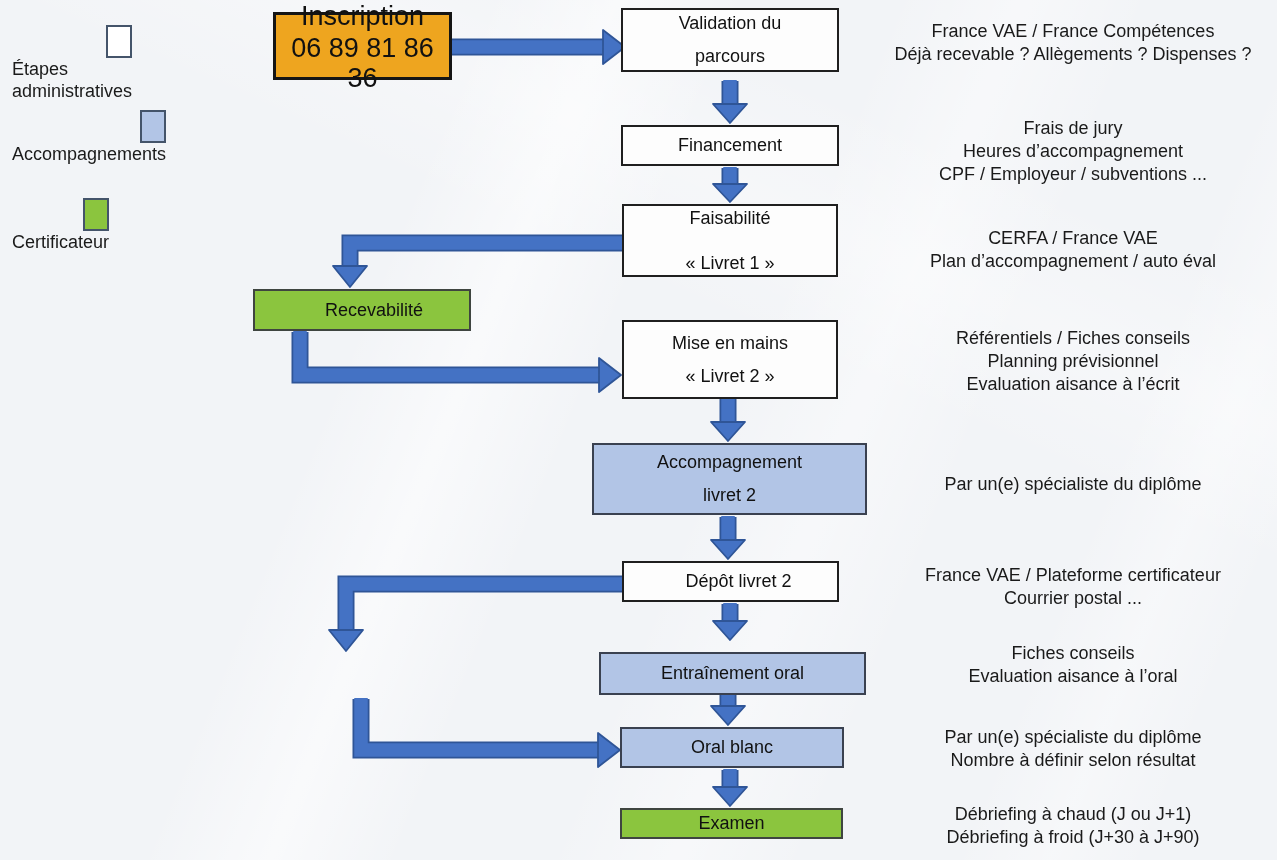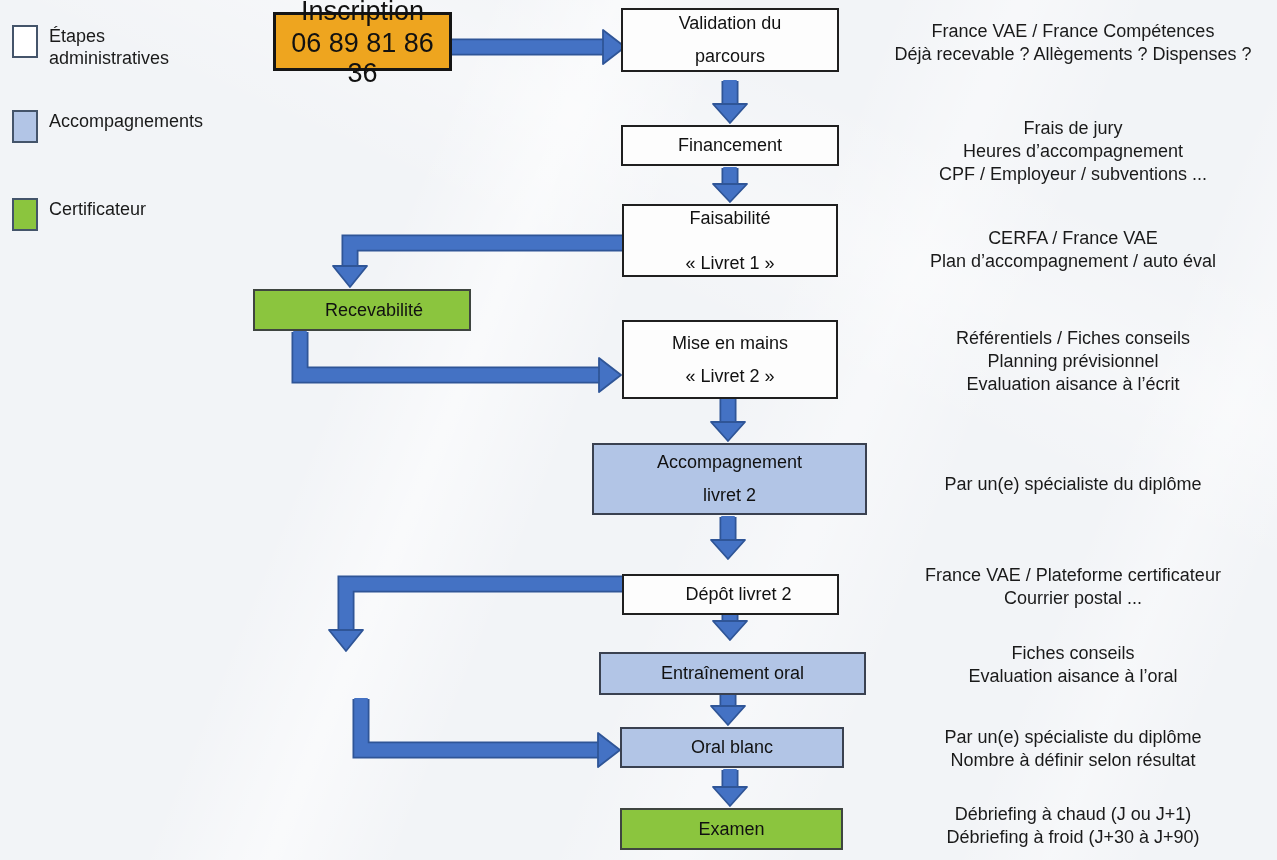--- a/index.html
+++ b/index.html
@@ -23,21 +23,21 @@
     display:flex;flex-direction:column;align-items:center;justify-content:center;
     text-align:center;font-size:18px;line-height:33px;color:#111;
   }
   .node.t-white{background:#fdfdfd;border:2px solid #1f1f1f;}
   .node.t-blue{background:#B2C5E6;border:2px solid #3a4150;}
   .node.t-green{background:#8BC53E;border:2px solid #3f4540;}
   .node.t-orange{background:#EEA51F;border:3px solid #151515;font-size:27px;}
   .node.t-orange div:nth-child(2){font-size:27px;line-height:30px;}
 
   .legend{position:absolute;left:0;top:0;z-index:2;}
-  .legend-row{position:absolute;display:flex;align-items:flex-start;gap:11px;}
+  .legend-row{position:absolute;display:flex;align-items:flex-end;flex-direction:column;}
   .swatch{width:26px;height:33px;flex:none;border:2px solid #44546A;box-sizing:border-box;}
   .sw-admin{background:#ffffff;}
   .sw-accomp{background:#B2C5E6;}
   .sw-certif{background:#8BC53E;}
   .legend-label{font-size:18px;line-height:22px;color:#1a1a1a;}
 
   .annot{
     position:absolute;left:863px;width:420px;z-index:2;
     text-align:center;font-size:18px;line-height:23px;color:#1a1a1a;
   }
@@ -137,21 +137,21 @@
         </div>
     </div>
     <div class="legend-row" style="left:12px;top:198px;">
       <span class="swatch sw-certif"></span>
       <div class="legend-label">
           <div>Certificateur</div>
         </div>
     </div>
   </div>
 
-  <div class="node t-orange" style="left:273px;top:12px;width:179px;height:59px;">
+  <div class="node t-orange" style="left:273px;top:12px;width:179px;height:68px;">
       <div>Inscription</div>
       <div>06 89 81 86 36</div>
     </div>
 
   <div class="node t-white" style="left:621px;top:8px;width:218px;height:64px;">
       <div>Validation du</div>
       <div>parcours</div>
     </div>
 
   <div class="node t-white" style="left:621px;top:125px;width:218px;height:41px;">
@@ -170,34 +170,34 @@
   <div class="node t-white" style="left:622px;top:320px;width:216px;height:79px;">
       <div>Mise en mains</div>
       <div>« Livret 2 »</div>
     </div>
 
   <div class="node t-blue" style="left:592px;top:443px;width:275px;height:72px;">
       <div>Accompagnement</div>
       <div>livret 2</div>
     </div>
 
-  <div class="node t-white" style="left:622px;top:574px;width:217px;height:41px;padding-left:16px;">
+  <div class="node t-white" style="left:622px;top:561px;width:217px;height:41px;padding-left:16px;">
       <div>Dépôt livret 2</div>
     </div>
 
 
   <div class="node t-blue" style="left:599px;top:642px;width:267px;height:43px;margin-top:10px;">
       <div>Entraînement oral</div>
     </div>
 
   <div class="node t-blue" style="left:620px;top:727px;width:224px;height:41px;">
       <div>Oral blanc</div>
     </div>
 
-  <div class="node t-green" style="left:620px;top:808px;width:223px;height:42px;">
+  <div class="node t-green" style="left:620px;top:808px;width:223px;height:31px;">
       <div>Examen</div>
     </div>
 
   <div class="annot" style="top:20px;">
       <div>France VAE / France Compétences</div>
       <div>Déjà recevable ? Allègements ? Dispenses ?</div>
     </div>
   <div class="annot" style="top:117px;">
       <div>Frais de jury</div>
       <div>Heures d’accompagnement</div>

